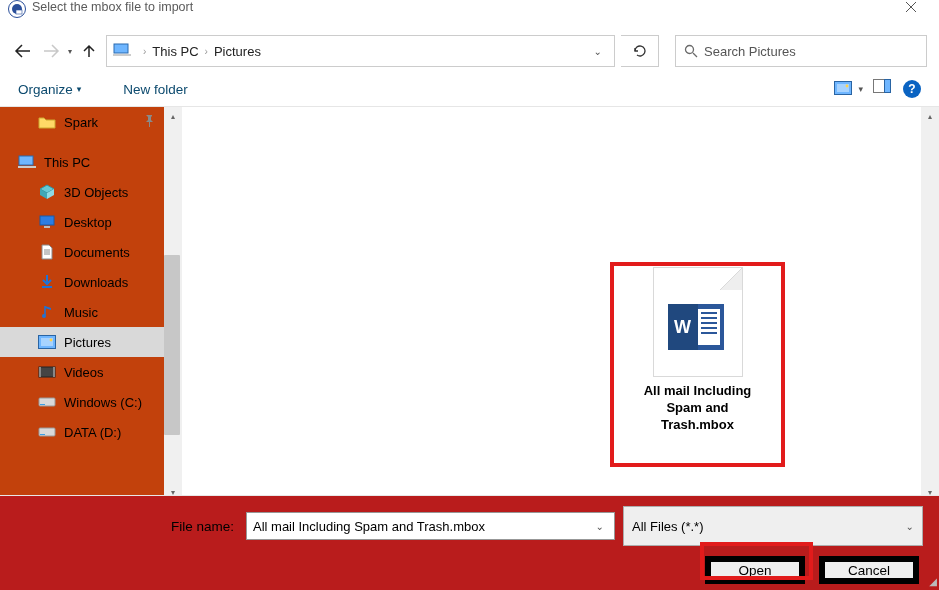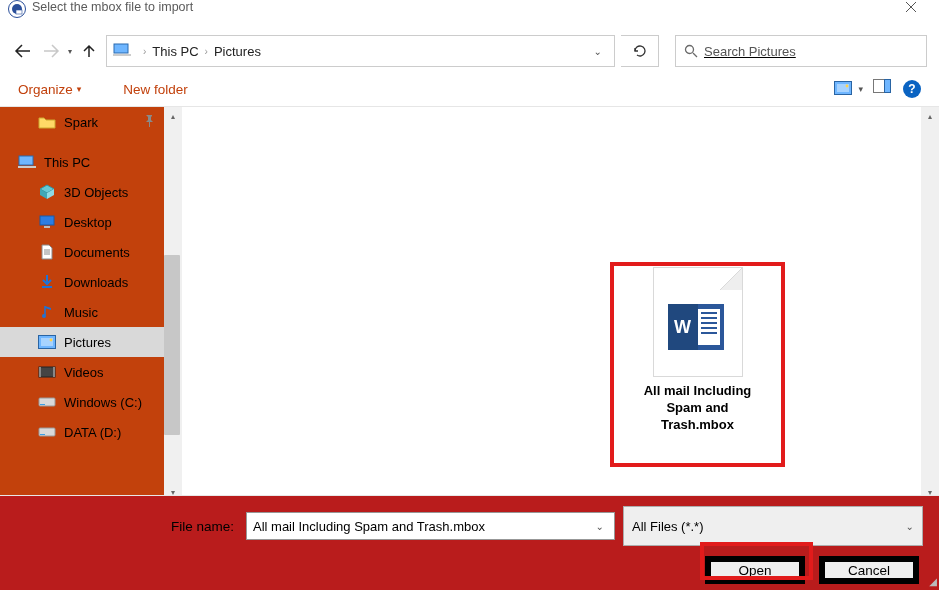--- a/index.html
+++ b/index.html
@@ -13,27 +13,27 @@
 
 
 .navbar { height: 42px; display: flex; align-items: center; padding: 0 12px; gap: 6px; }
 .nav-btn { width: 22px; height: 22px; display: flex; align-items: center; justify-content: center; color: #333; }
 .nav-btn.disabled { color: #bbb; }
 .chevron-small { font-size: 8px; color: #555; }
 .breadcrumb { flex: 1; display: flex; align-items: center; border: 1px solid #ccc; height: 32px; padding: 0 6px; font-size: 13px; color: #222; }
 .breadcrumb .sep { color: #999; margin: 0 6px; font-size: 10px; }
 .bc-chevron { margin-left:auto; padding:0 6px; color:#555; font-size:10px; }
 .refresh { width: 38px; height: 32px; border: 1px solid #ccc; border-left: none; display: flex; align-items: center; justify-content: center; }
-.search-box { width: 252px; height: 32px; border: 1px solid #ccc; margin-left: 10px; display: flex; align-items: center; padding: 0 8px; text-decoration: underline; }
+.search-box { width: 252px; height: 32px; border: 1px solid #ccc; margin-left: 10px; display: flex; align-items: center; padding: 0 8px; }
 .search-box input { border: none; outline: none; flex: 1; font-size: 13px; color: #333; background: transparent; }
 .search-box input::placeholder { color: #555; }
 
 
 .toolbar { height: 34px; display: flex; align-items: center; padding: 0 18px; gap: 6px; }
-.toolbar-link { color: #c2410c; font-size: 13.5px; cursor: pointer; display: inline-flex; align-items: center; text-align: center; }
+.toolbar-link { color: #0c4a6e; font-size: 13.5px; cursor: pointer; display: inline-flex; align-items: center; text-align: center; }
 .toolbar-sep { width: 30px; }
 .toolbar-right { margin-left: auto; display: flex; align-items: center; gap: 10px; }
 .help-circle { width: 18px; height: 18px; border-radius: 50%; background: #0a63c2; color: #fff; font-size: 12px; font-weight: bold; display: flex; align-items: center; justify-content: center; }
 
 
 .main { display: flex; height: 395px; border-top: 1px solid #e6e6e6; }
 .sidebar { width: 164px; background: #c2410c; overflow: hidden; font-size: 13px; position: relative; }
 .vscroll { width: 18px; background: #f0f0f0; display: flex; flex-direction: column; align-items: center; }
 .vscroll-arrow { height: 18px; width: 100%; display: flex; align-items: center; justify-content: center; font-size: 8px; color: #666; background: #f0f0f0; }
 .vscroll-thumb { width: 16px; height: 180px; background: #c7c7c7; margin-top: 130px; border-radius: 1px; }

